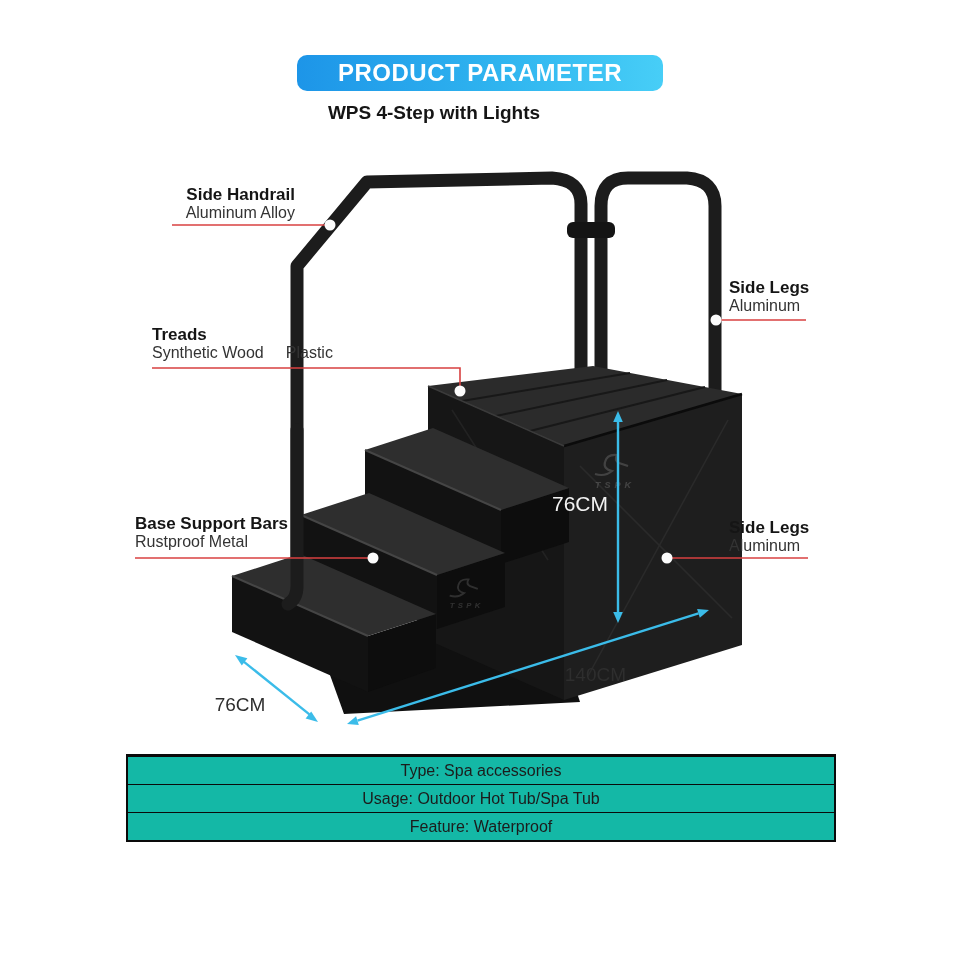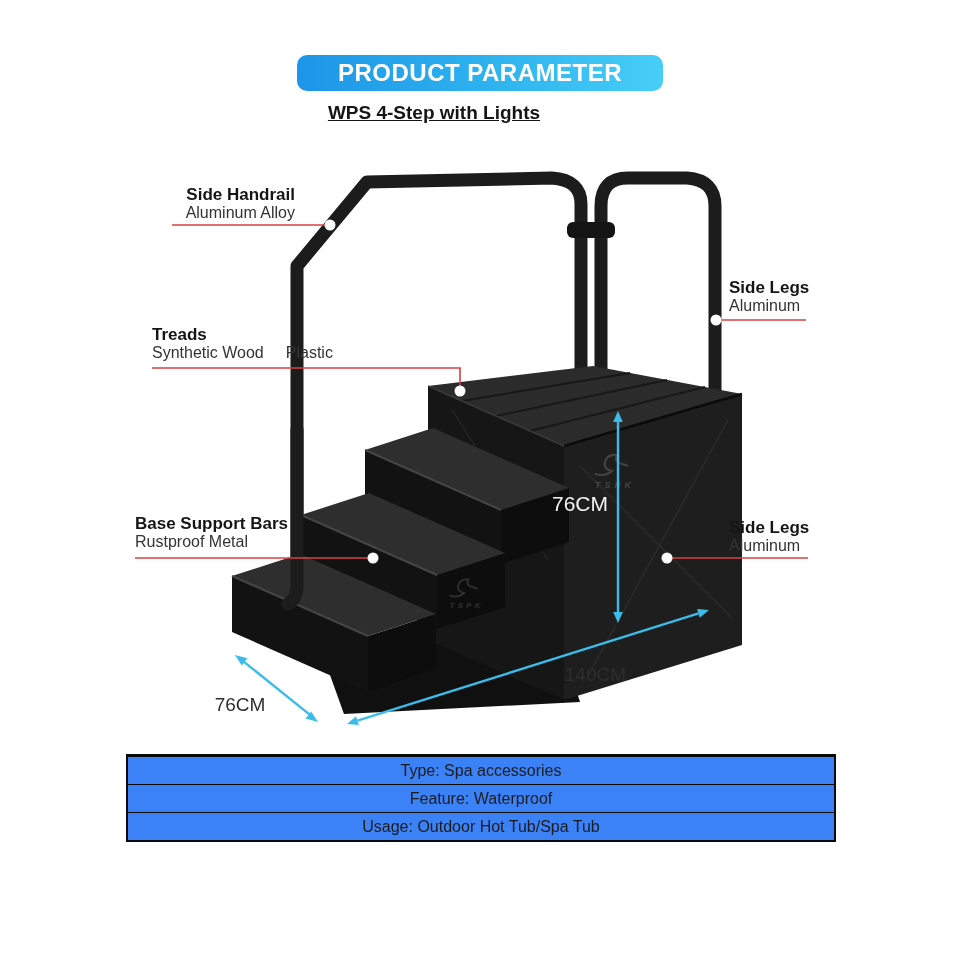--- a/index.html
+++ b/index.html
@@ -4,38 +4,38 @@
 <style>
   html,body{margin:0;padding:0;background:#fff;}
   #page{position:relative;width:960px;height:960px;background:#ffffff;overflow:hidden;
         font-family:"Liberation Sans",sans-serif;}
   
   .banner{position:absolute;left:297px;top:55px;width:366px;height:36px;border-radius:10px;
           background:linear-gradient(90deg,#1d95e8 0%,#2fb4ef 55%,#47cef7 100%);
           display:flex;align-items:center;justify-content:center;
           color:#fff;font-weight:700;font-size:24px;letter-spacing:.5px;}
   .subtitle{position:absolute;left:0;top:102px;width:868px;text-align:center;
-            font-size:19px;font-weight:700;color:#151515;text-decoration:underline;}
+            font-size:19px;font-weight:700;color:#151515;}
   
   #figure-svg{position:absolute;left:0;top:0;width:960px;height:960px;}
   
   .callout{position:absolute;line-height:18px;}
   .callout .lbl{font-weight:700;font-size:17px;color:#151515;white-space:nowrap;}
   .callout .sub{font-size:16px;color:#333;white-space:nowrap;}
   .co-right{text-align:right;}
   .gap-left{display:inline-block;margin-left:22px;}
   
   .dim{position:absolute;font-weight:400;white-space:nowrap;}
   .dim-h{left:552px;top:492px;width:56px;text-align:center;font-size:21px;color:#f2f2f2;}
   .dim-l{left:556px;top:664px;width:70px;text-align:right;font-size:19px;color:#2e2e2e;}
   .dim-d{left:210px;top:694px;width:60px;text-align:center;font-size:19px;color:#2e2e2e;}
   
   .spec-table{position:absolute;left:126px;top:754px;width:706px;border:2px solid #0a0a0a;background:#fff;}
   .spec-row{height:27px;border-top:1px solid #0a0a0a;display:flex;align-items:center;justify-content:center;
-            font-size:16px;color:#1c1c1c;background:#3b82f6;}
+            font-size:16px;color:#1c1c1c;background:#14b8a6;}
   .spec-head{height:28px;border-top:none;
              background:linear-gradient(90deg,#1f9ce7 0%,#2fb9f0 55%,#44ccf6 100%);
              color:#fff;}
   .spec-head .t-title{font-weight:700;font-size:17.5px;margin-right:6px;}
   .spec-head .t-size{font-weight:400;font-size:17px;color:#f2fcff;}
   .row-bold{font-weight:700;}
 </style>
 </head>
 <body>
 
@@ -167,17 +167,17 @@
     <div class="lbl">Side Legs</div>
     <div class="sub">Aluminum</div>
   </div>
 
   <div class="dim dim-h">76CM</div>
   <div class="dim dim-l">140CM</div>
   <div class="dim dim-d">76CM</div>
 
   <div class="spec-table">
     <div class="spec-row">Type: Spa accessories</div>
+    <div class="spec-row">Usage: Outdoor Hot Tub/Spa Tub</div>
     <div class="spec-row">Feature: Waterproof</div>
-    <div class="spec-row">Usage: Outdoor Hot Tub/Spa Tub</div>
   </div>
 
 </div>
 
 </body></html>

